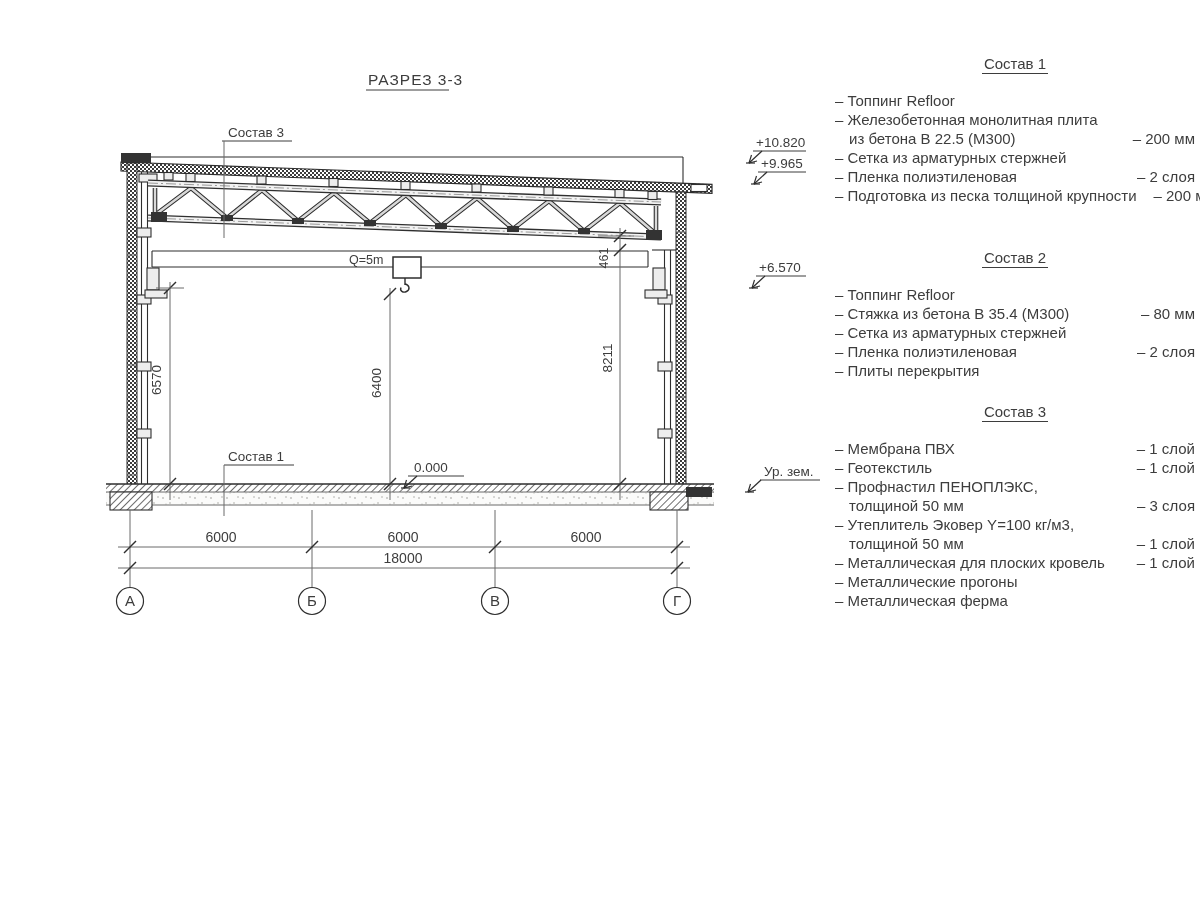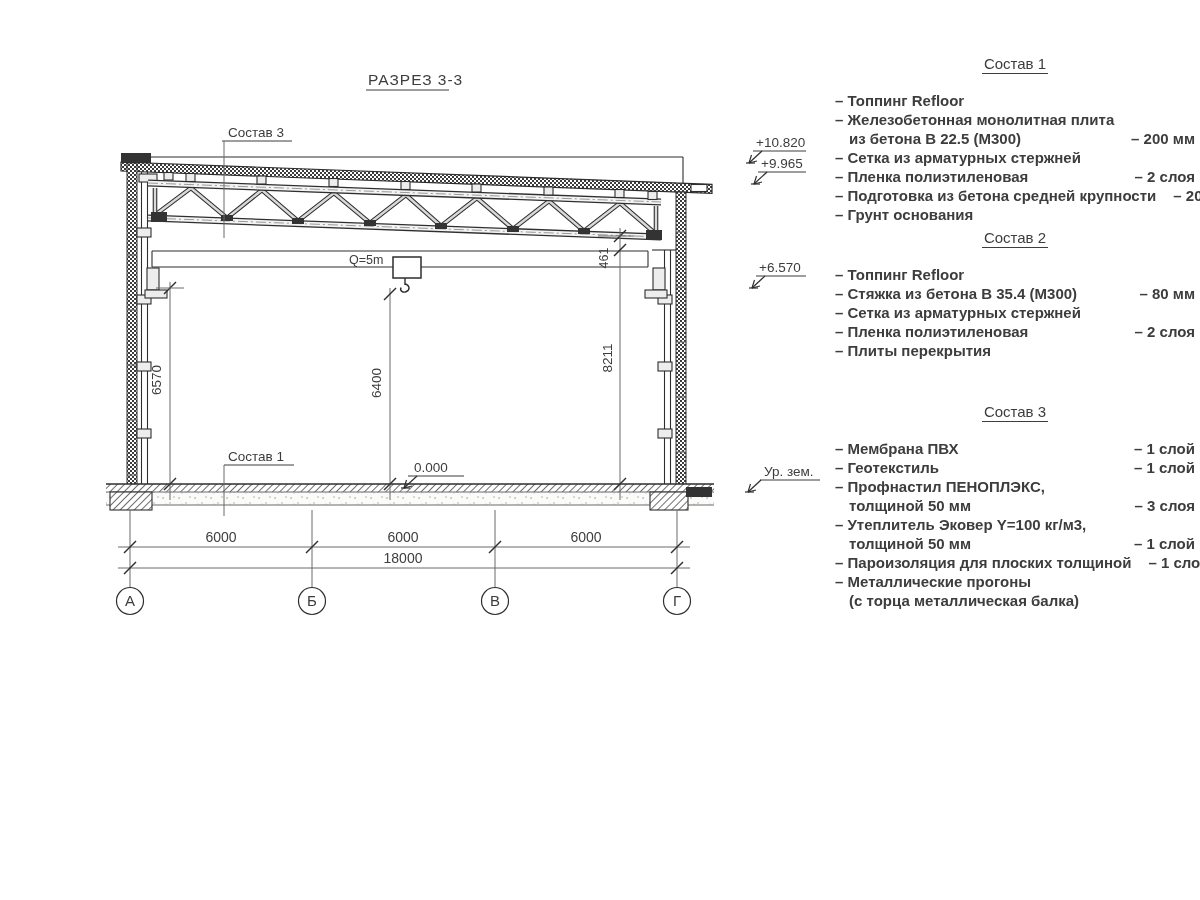--- a/index.html
+++ b/index.html
@@ -23,21 +23,21 @@
   .m-out{stroke:#2f2f2f;stroke-width:7;fill:none;}
   .m-in{stroke:#f3f3f3;stroke-width:4.4;fill:none;}
   .m-cl{stroke:#8f8f8f;stroke-width:0.9;fill:none;stroke-dasharray:10 3 2 3;}
   .d-out{stroke:#2f2f2f;stroke-width:4.6;fill:none;stroke-linejoin:round;}
   .d-in{stroke:#d9d9d9;stroke-width:2.4;fill:none;stroke-linejoin:round;}
   .plate{fill:#ededed;stroke:#2e2e2e;stroke-width:1.1;}
   .dark{fill:#333333;stroke:none;}
   .comp{position:absolute;left:835px;width:360px;font-size:15px;}
   .comp-title{text-align:center;margin-bottom:18px;height:19px;line-height:19px;}
   .comp-title span{border-bottom:1px solid #3d3d3d;padding:0 2px 1px 2px;}
-  .crow{display:flex;justify-content:space-between;height:19px;line-height:19px;white-space:nowrap;font-weight:bold;}
+  .crow{display:flex;justify-content:space-between;height:19px;line-height:19px;white-space:nowrap;}
   .crow .v{padding-left:8px;margin-left:9px;}
   .ind{padding-left:14px;text-align:center;}
 </style>
 </head>
 <body>
 
 <svg width="1200" height="900" viewBox="0 0 1200 900">
   <defs>
     <pattern id="checker" width="4" height="4" patternUnits="userSpaceOnUse">
       <rect width="4" height="4" fill="#ffffff"></rect>
@@ -287,31 +287,27 @@
       </div>
     <div class="crow">
         <span>– Сетка из арматурных стержней</span>
         <span class="v"></span>
       </div>
     <div class="crow">
         <span>– Пленка полиэтиленовая</span>
         <span class="v">–  2 слоя</span>
       </div>
     <div class="crow">
-        <span>– Подготовка из бетона средней крупности</span>
+        <span>– Подготовка из песка толщиной крупности</span>
         <span class="v">– 200 мм</span>
-      </div>
-    <div class="crow">
-        <span>– Грунт основания</span>
-        <span class="v"></span>
       </div>
   </div>
 </div>
 
-<div class="comp" style="top:228px">
+<div class="comp" style="top:248px">
   <div class="comp-title"><span>Состав 2</span></div>
   <div>
     <div class="crow">
         <span>– Топпинг Refloor</span>
         <span class="v"></span>
       </div>
     <div class="crow">
         <span>– Стяжка из бетона В 35.4 (М300)</span>
         <span class="v">– 80 мм</span>
       </div>
@@ -351,25 +347,28 @@
       </div>
     <div class="crow">
         <span>– Утеплитель Эковер Y=100 кг/м3,</span>
         <span class="v"></span>
       </div>
     <div class="crow">
         <span class="ind">толщиной 50 мм</span>
         <span class="v">– 1 слой</span>
       </div>
     <div class="crow">
-        <span>– Пароизоляция для плоских толщиной</span>
+        <span>– Металлическая для плоских кровель</span>
         <span class="v">– 1 слой</span>
       </div>
     <div class="crow">
         <span>– Металлические прогоны</span>
         <span class="v"></span>
       </div>
     <div class="crow">
-        <span class="ind">(с торца металлическая балка)</span>
+        <span>– Металлическая ферма</span>
+        <span class="v"></span>
+      </div>
+    <div class="crow">
         <span class="v"></span>
       </div>
   </div>
 </div>
 
 </body></html>

